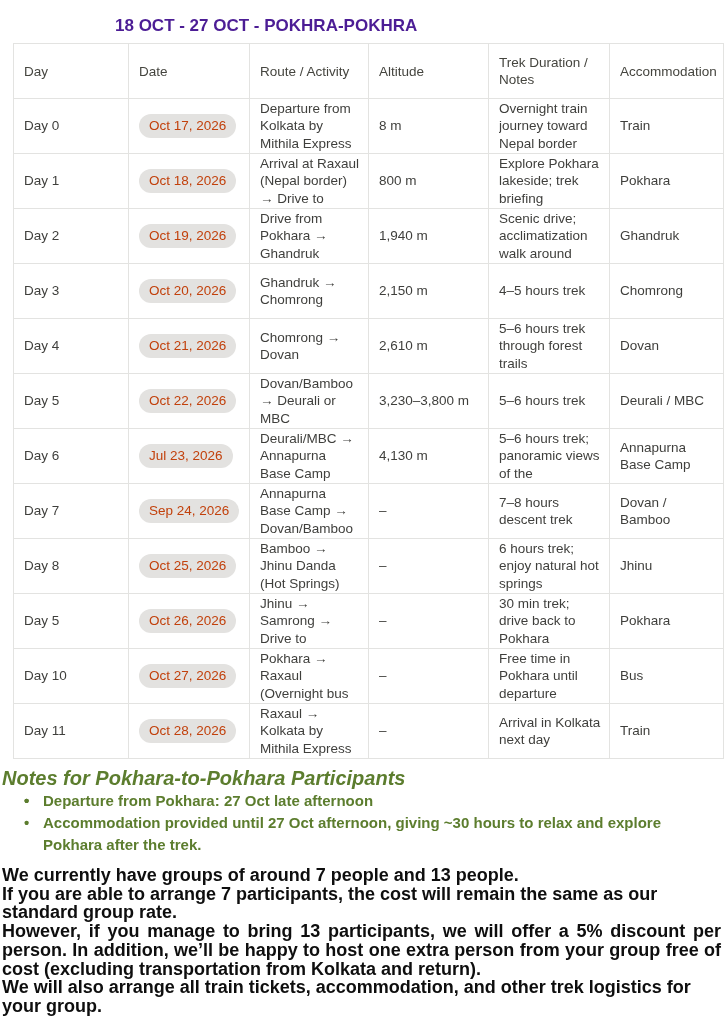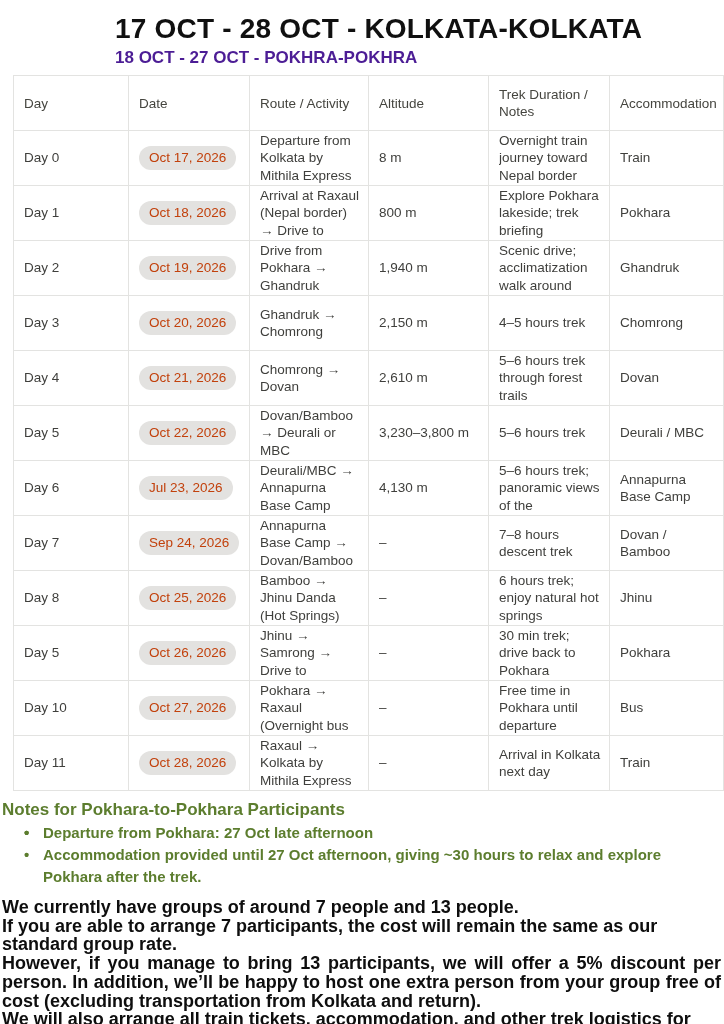--- a/index.html
+++ b/index.html
@@ -52,21 +52,21 @@
     background: #e3e2e0;
     border-radius: 14px;
     padding: 3px 10px;
     white-space: nowrap;
     color: #c2410c;
     font-size: 13.5px;
   }
 
   
   .notes { margin: 9px 10px 0 2px; color: #5c7d2e; }
-  .notes-heading { font-size: 17px; font-weight: 700; line-height: 20px; }
+  .notes-heading { font-size: 20px; font-weight: 700; line-height: 20px; font-style: italic; }
   .notes ul { list-style: none; margin-top: 2px; }
   .notes li {
     font-size: 15px; font-weight: 700; line-height: 22px;
     padding-left: 41px; position: relative;
   }
   .notes li .bullet-dot {
     position: absolute; left: 22px; top: 0;
     font-size: 15px;
   }
 
@@ -76,21 +76,20 @@
     font-size: 18px; font-weight: 700; line-height: 18.7px;
   }
   .footer p.justify { text-align: justify; }
 </style>
 </head>
 <body>
 
 <div class="page">
 
   <div class="header">
-    <div class="title">17 OCT - 28 OCT - KOLKATA-KOLKATA</div>
     <div class="subtitle">18 OCT - 27 OCT - POKHRA-POKHRA</div>
   </div>
 
   <table class="itinerary">
     <colgroup>
       <col style="width:115px">
         <col style="width:121px">
         <col style="width:119px">
       <col style="width:120px">
         <col style="width:121px">

